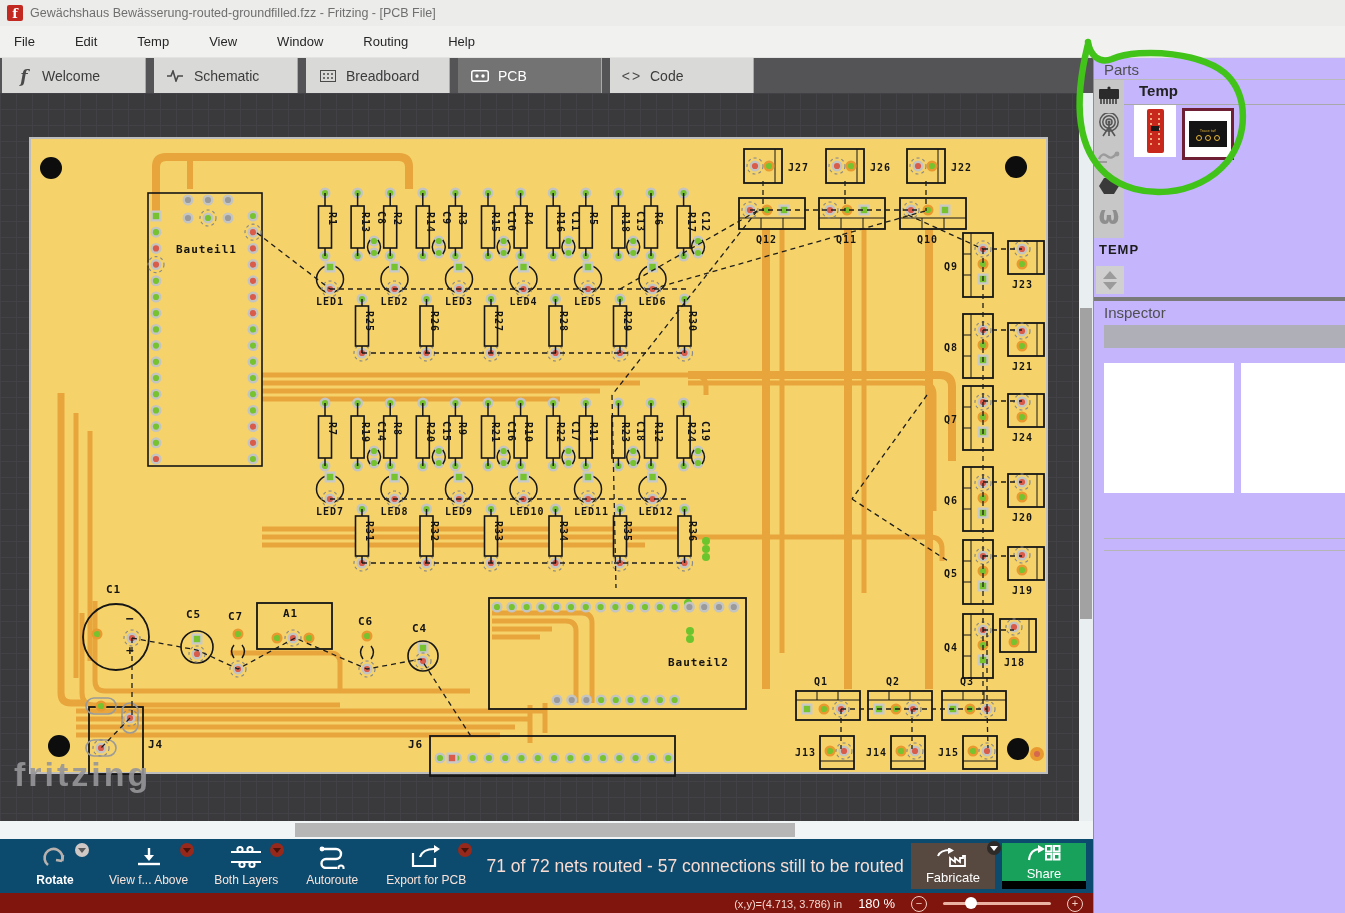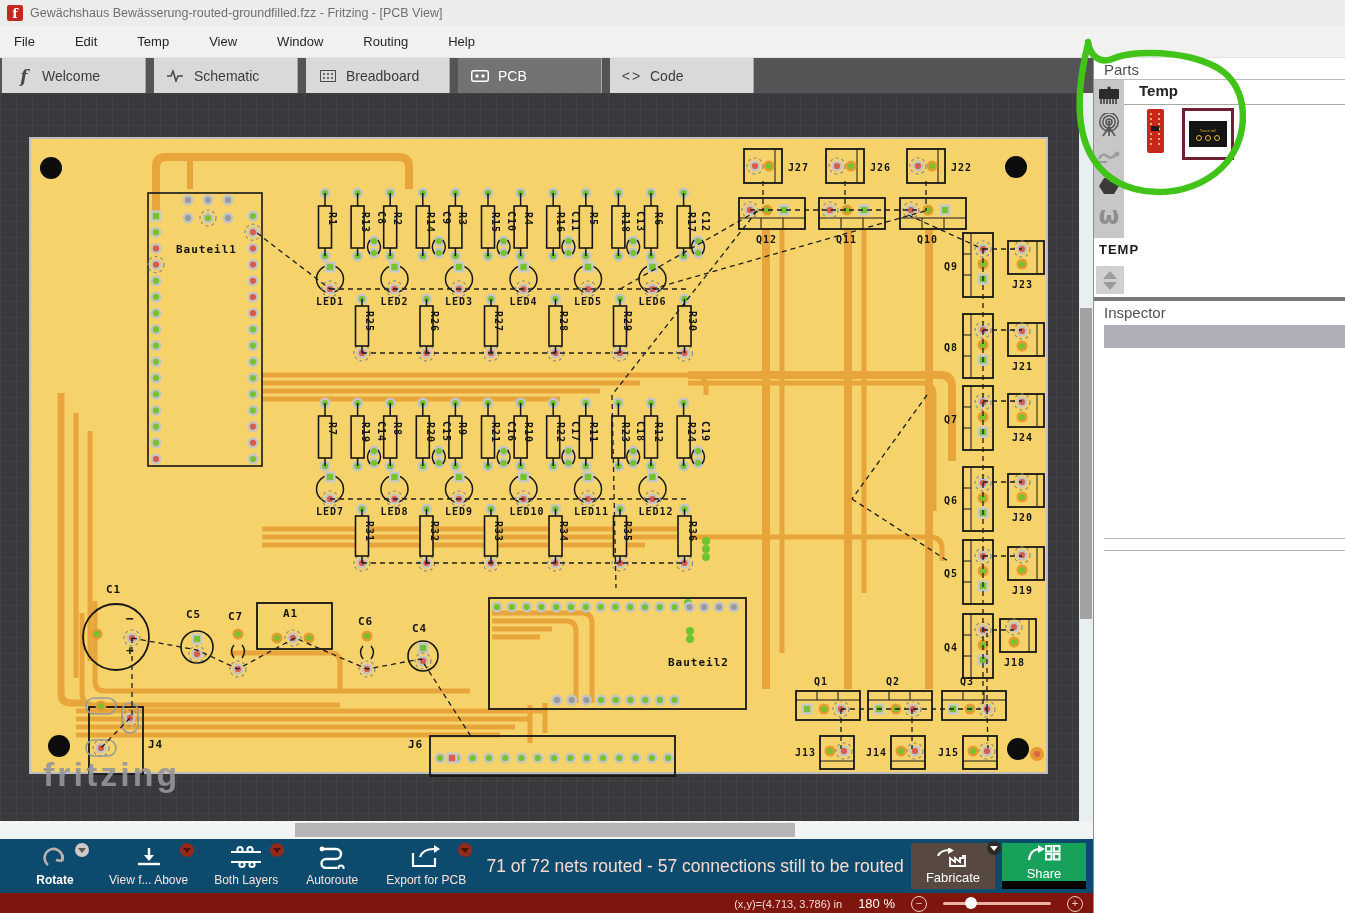--- a/index.html
+++ b/index.html
@@ -20,21 +20,21 @@
   .tab{width:144px;background:#d9d9d8;display:flex;align-items:center;gap:9px;padding-left:13px;
        font-size:14px;color:#3c3c3c;border-right:1px solid #a9a9a9;box-sizing:border-box}
   .tab.active{background:#737373;color:#fff}
   .tab .ticon{width:18px;display:flex;justify-content:center;color:#4a4a4a}
   .tab.active .ticon{color:#fff}
   
   .canvas{position:relative;height:728px;background:#3a3a3c;overflow:hidden;
      background-image:linear-gradient(#424246 1px,transparent 1px),linear-gradient(90deg,#424246 1px,transparent 1px);
      background-size:16px 16px}
   #board-svg{position:absolute;left:0;top:0}
-  .watermark{position:absolute;left:43px;top:662px;font:bold 34px "Liberation Sans",sans-serif;
+  .watermark{position:absolute;left:14px;top:662px;font:bold 34px "Liberation Sans",sans-serif;
              color:#96969a;letter-spacing:3px;opacity:.9}
   .vscroll{position:absolute;right:0;top:0;width:14px;height:728px;background:#e9eef1}
   .vthumb{position:absolute;left:1px;width:12px;top:215px;height:311px;background:#a2a2a2}
   .hscroll{height:18px;background:#f2f5f6;position:relative}
   .hthumb{position:absolute;top:2px;height:14px;background:#b6b6b6;left:295px;width:500px}
   
   .toolbar{height:54px;background:#0c4a6e;display:flex;align-items:center;padding-left:14px}
   .tbtn{position:relative;display:flex;flex-direction:column;align-items:center;gap:4px;margin:0 13px;
         color:#fae4da;font-size:12px;cursor:default;min-width:56px}
   .tbtn svg{display:block}
@@ -53,21 +53,21 @@
   
   .statusbar{height:21px;background:#7f150c;display:flex;align-items:center;justify-content:flex-end;
              gap:16px;padding-right:10px;color:#fff}
   .coords{font-size:11px;color:#f3d9d1}
   .zoomlvl{font-size:13px}
   .zbtn{width:14px;height:14px;border:1.3px solid #f4cfc4;border-radius:50%;color:#f4cfc4;font-size:11px;
         line-height:12px;text-align:center;cursor:default}
   .zslider{width:108px;height:3px;background:#e9b2a3;position:relative;border-radius:2px}
   .zknob{position:absolute;left:22px;top:-5px;width:12px;height:12px;border-radius:50%;background:#fff}
   
-  .right{width:252px;background:#ffffff;border-left:1px solid #8f8f8f;box-sizing:border-box;position:relative}
+  .right{width:252px;background:#c4b5fd;border-left:1px solid #8f8f8f;box-sizing:border-box;position:relative}
   .panel-title{font-size:15px;color:#4f4f4f;padding:3px 0 2px 10px}
   .parts-sep{position:absolute;left:0;top:21px;width:100%;border-top:1px solid #b9b9b9}
   .strip{position:absolute;left:0;top:22px;width:30px;height:154px;background:#c7c7c7;display:flex;
          flex-direction:column;align-items:center;gap:6px;padding-top:4px}
   .strip .sicon{width:24px;height:24px;display:flex;align-items:center;justify-content:center}
   .temp-label{position:absolute;left:5px;top:184px;font-weight:bold;font-size:13px;color:#1c1c1c;letter-spacing:1px}
   .bin-arrows{position:absolute;left:2px;top:208px;width:28px;height:28px;background:#d0d0d0;display:flex;
               flex-direction:column;align-items:center;justify-content:center;gap:3px}
   .tri-up{border:7px solid transparent;border-bottom:8px solid #9b9b9b;border-top:none}
   .tri-down{border:7px solid transparent;border-top:8px solid #9b9b9b;border-bottom:none}
@@ -90,21 +90,21 @@
   .insp-line1{position:absolute;left:10px;top:480px;width:242px;border-top:1px solid #b5b5b5}
   .insp-line2{position:absolute;left:10px;top:492px;width:242px;border-top:1px solid #b5b5b5}
   
   #annotation{position:absolute;left:0;top:0;pointer-events:none;z-index:50}
 </style>
 </head>
 <body>
 
 <div class="titlebar">
   <div class="app-icon">f</div>
-  <span class="title-text">Gewächshaus Bewässerung-routed-groundfilled.fzz - Fritzing - [PCB View]</span>
+  <span class="title-text">Gewächshaus Bewässerung-routed-groundfilled.fzz - Fritzing - [PCB File]</span>
 </div>
 
 <div class="menubar">
   <span class="menu-item">File</span>
   <span class="menu-item">Edit</span>
   <span class="menu-item">Temp</span>
   <span class="menu-item">View</span>
   <span class="menu-item">Window</span>
   <span class="menu-item">Routing</span>
   <span class="menu-item">Help</span>

